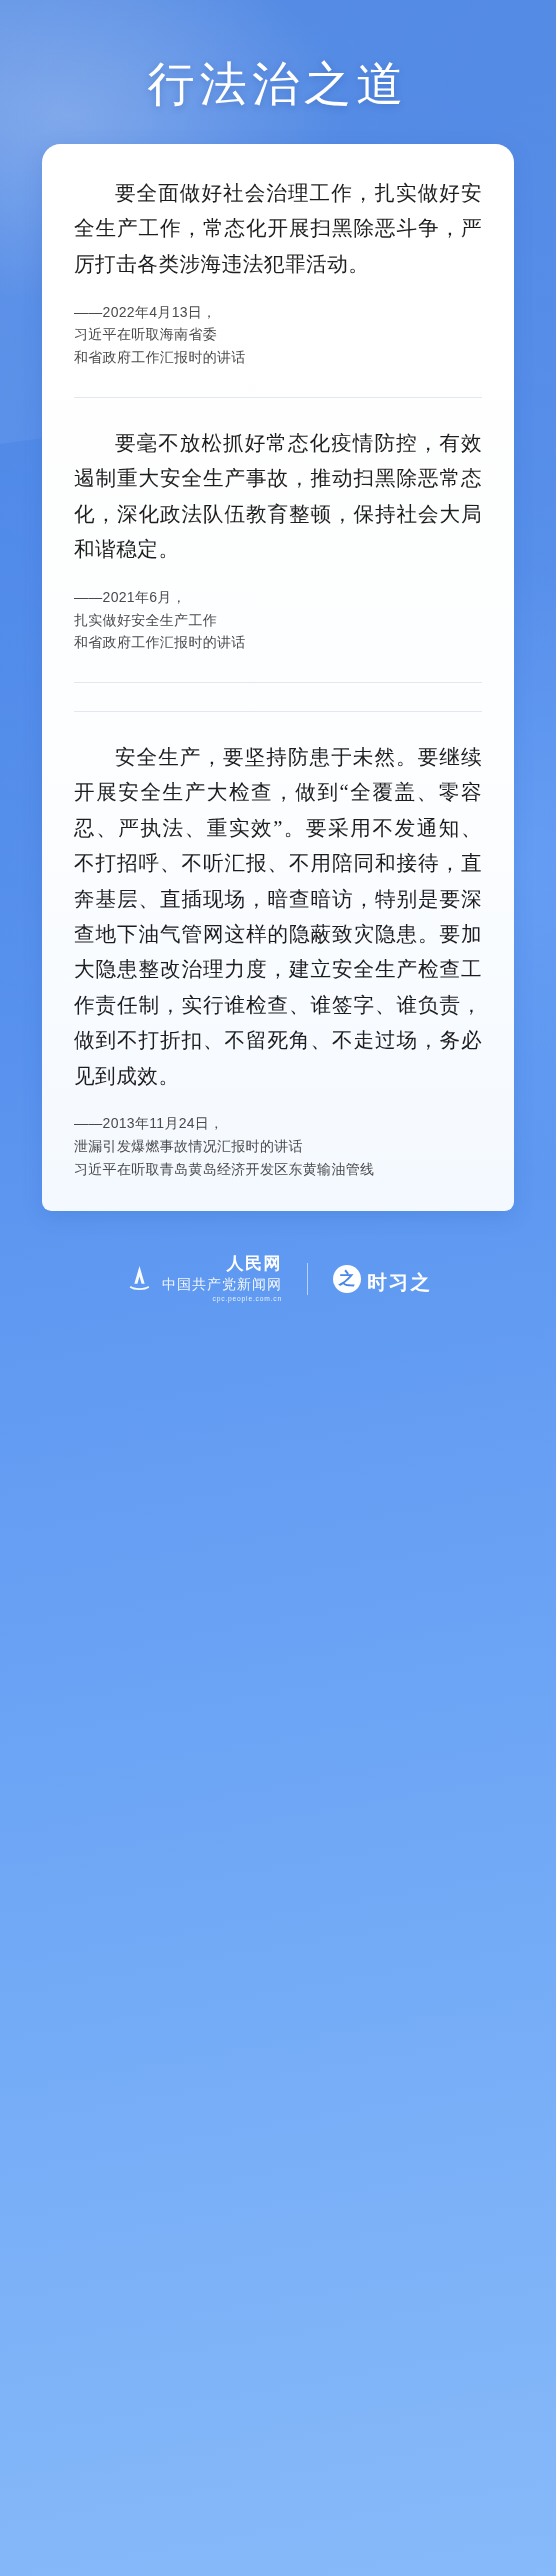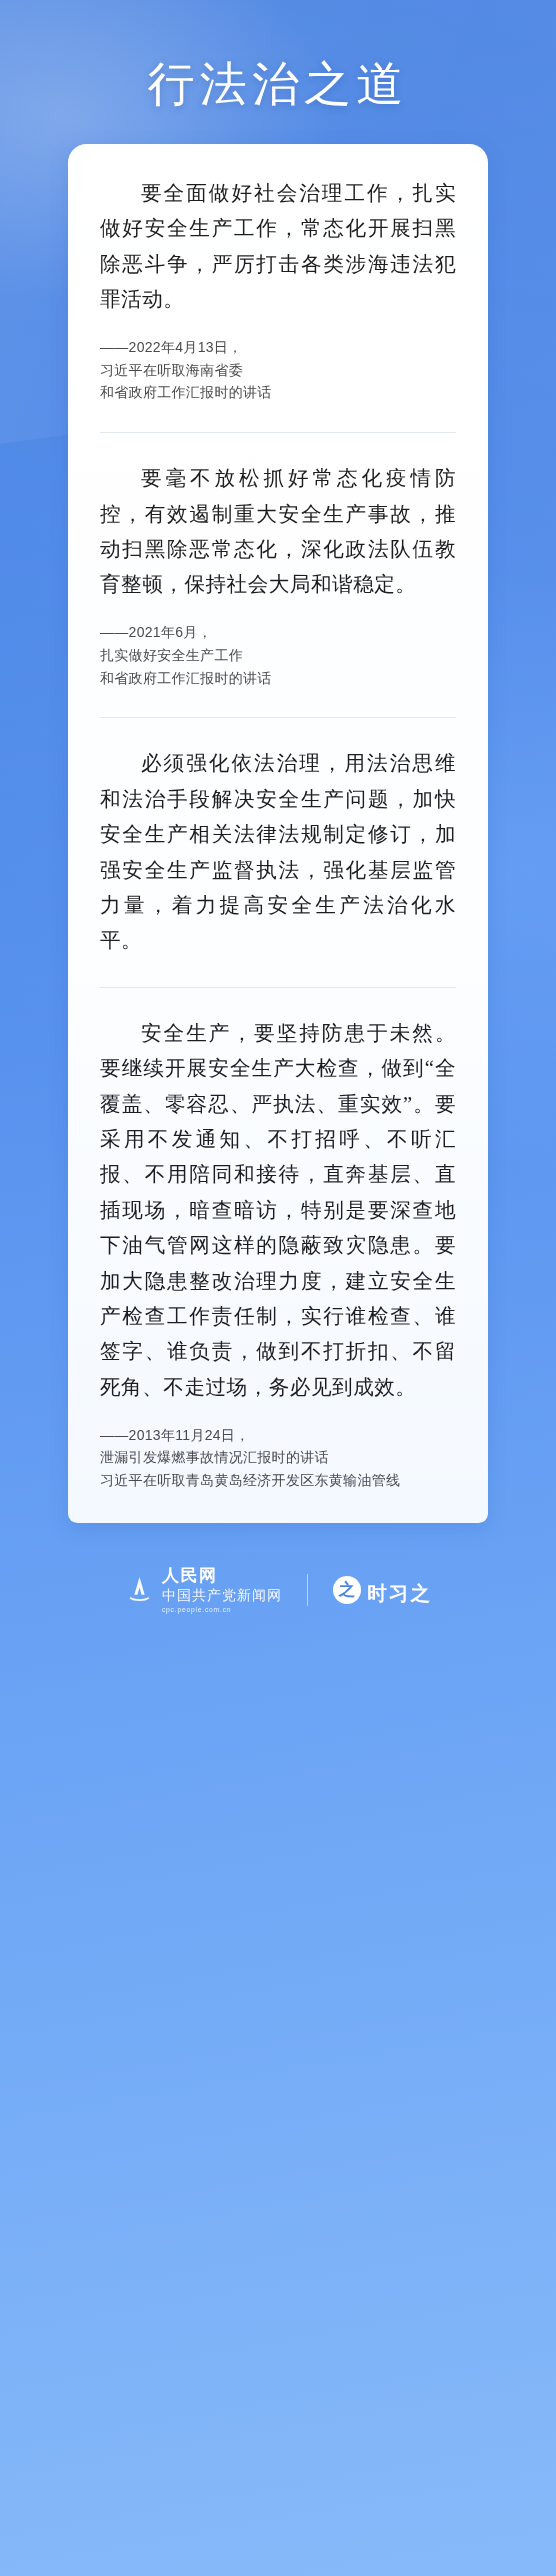--- a/index.html
+++ b/index.html
@@ -46,21 +46,21 @@
     color: #ffffff;
     letter-spacing: 5.2px;
     text-shadow: 0 2.1px 7.2px rgba(30,70,150,0.30);
     line-height: 1;
   }
 
   .card {
     position: relative;
     z-index: 3;
     margin: 36px auto 0 auto;
-    width: 420px;
+    width: 472px;
     background: linear-gradient(180deg, #ffffff 0%, #fdfeff 55%, #f4f9ff 100%);
     border-radius: 18.5px 18.5px 9.3px 9.3px;
     padding: 32px 32px 31px 32px;
     box-shadow: 0 5.2px 20.6px rgba(40,90,175,0.18);
   }
 
   .quote-block { position: relative; }
 
   .quote-text {
     font-family: "Liberation Serif", "DejaVu Serif", serif;
@@ -92,20 +92,21 @@
 
   .footer {
     position: relative;
     z-index: 3;
     margin-top: 44px;
     padding-bottom: 36px;
     display: flex;
     align-items: center;
     justify-content: center;
     gap: 25px;
+    text-align: right;
   }
   .brand-people {
     display: flex;
     align-items: center;
     gap: 7.2px;
   }
   .people-mark {
     width: 31px;
     height: 31px;
     position: relative;
@@ -190,21 +191,20 @@
     <div class="attrib">
       <span class="line">——2021年6月，</span>
       <span class="line">扎实做好安全生产工作</span>
       <span class="line">和省政府工作汇报时的讲话</span>
     </div>
   </div>
 
   <hr class="divider">
 
   <div class="quote-block">
-    <p class="quote-text">必须强化依法治理，用法治思维和法治手段解决安全生产问题，加快安全生产相关法律法规制定修订，加强安全生产监督执法，强化基层监管力量，着力提高安全生产法治化水平。</p>
   </div>
 
   <hr class="divider">
 
   <div class="quote-block">
     <p class="quote-text">安全生产，要坚持防患于未然。要继续开展安全生产大检查，做到“全覆盖、零容忍、严执法、重实效”。要采用不发通知、不打招呼、不听汇报、不用陪同和接待，直奔基层、直插现场，暗查暗访，特别是要深查地下油气管网这样的隐蔽致灾隐患。要加大隐患整改治理力度，建立安全生产检查工作责任制，实行谁检查、谁签字、谁负责，做到不打折扣、不留死角、不走过场，务必见到成效。</p>
     <div class="attrib">
       <span class="line">——2013年11月24日，</span>
       <span class="line">泄漏引发爆燃事故情况汇报时的讲话</span>
       <span class="line">习近平在听取青岛黄岛经济开发区东黄输油管线</span>

